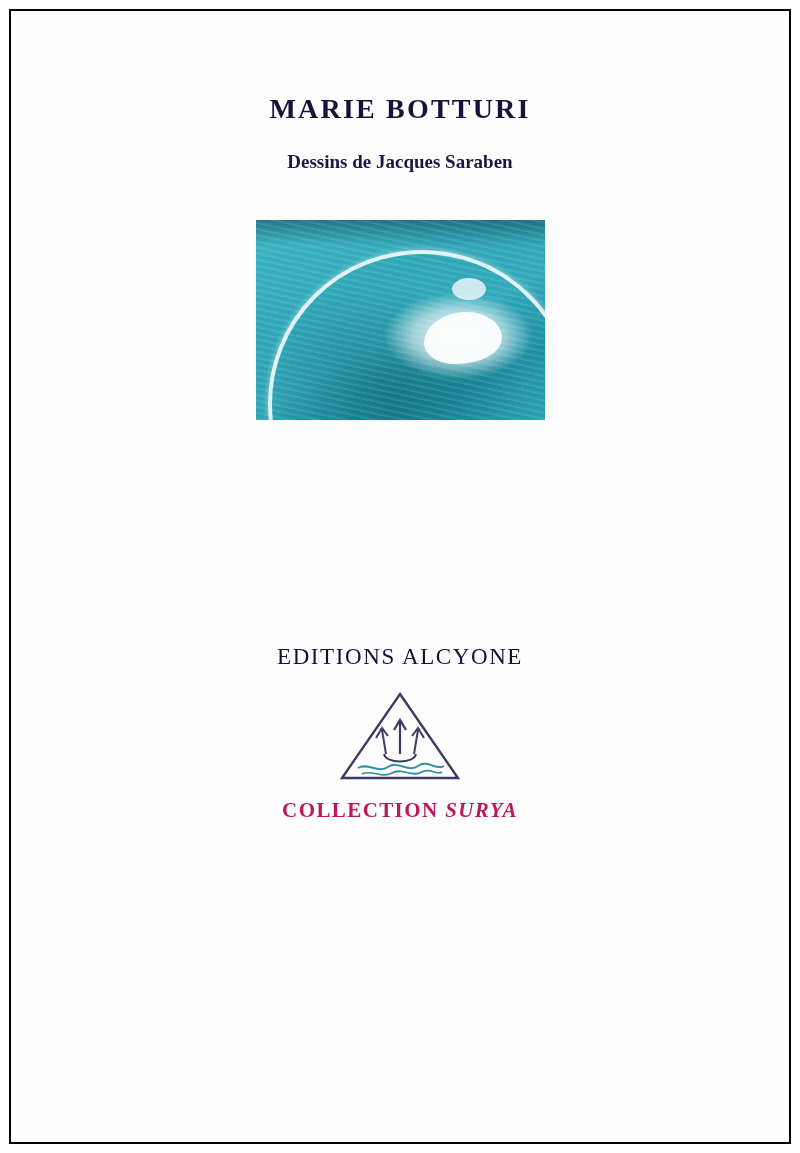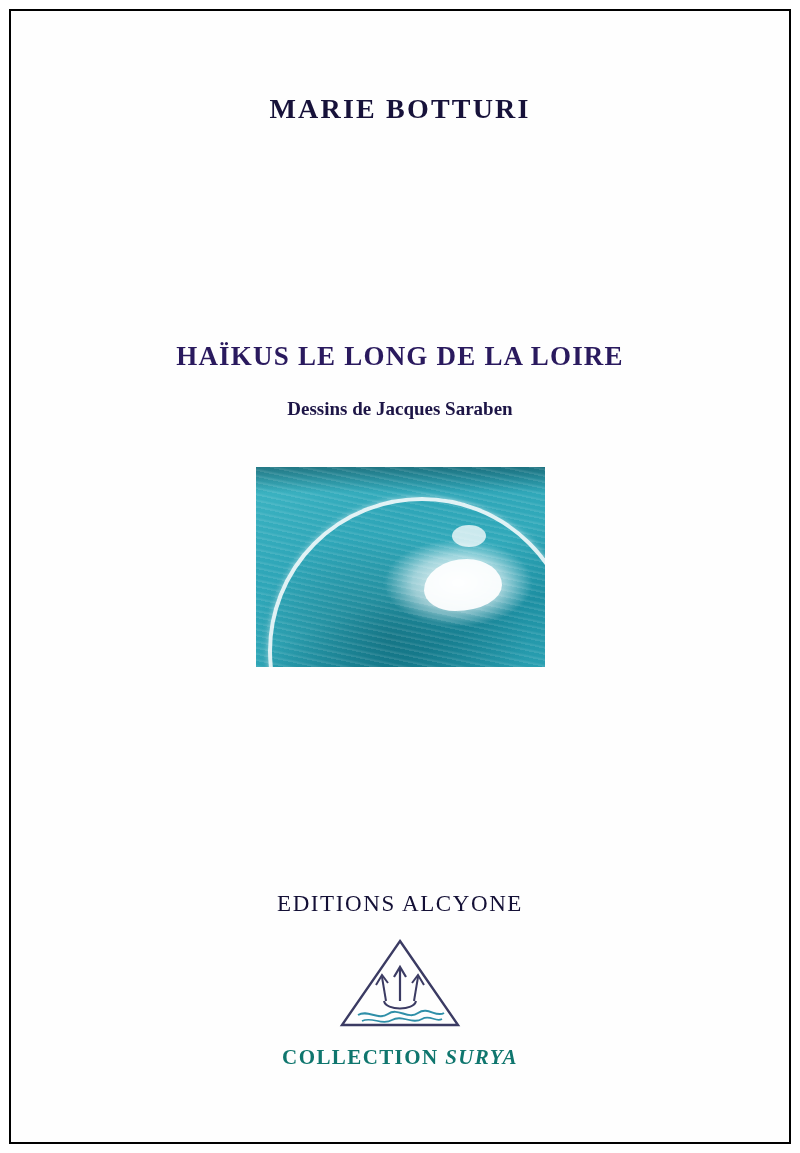--- a/index.html
+++ b/index.html
@@ -154,37 +154,36 @@
     width: 128px;
     height: 96px;
   }
 
   .collection {
     margin-top: 14px;
     font-family: "Liberation Serif", serif;
     font-weight: bold;
     font-size: 21px;
     letter-spacing: 1.4px;
-    color: #0f766e;
+    color: #be185d;
     text-align: center;
   }
   .collection .italic {
     font-style: italic;
   }
 </style>
 </head>
 <body>
 
 <div class="page">
   <div class="cover-frame">
     <div class="cover-inner">
 
       <div class="author">MARIE BOTTURI</div>
 
-      <div class="title">HAÏKUS LE LONG DE LA LOIRE</div>
 
       <div class="illustrator">Dessins de Jacques Saraben</div>
 
       <div class="cover-illustration">
         <div class="dark-top"></div>
         <div class="arc"></div>
         <div class="blob"></div>
         <div class="blob2"></div>
         <div class="streak"></div>
       </div>

